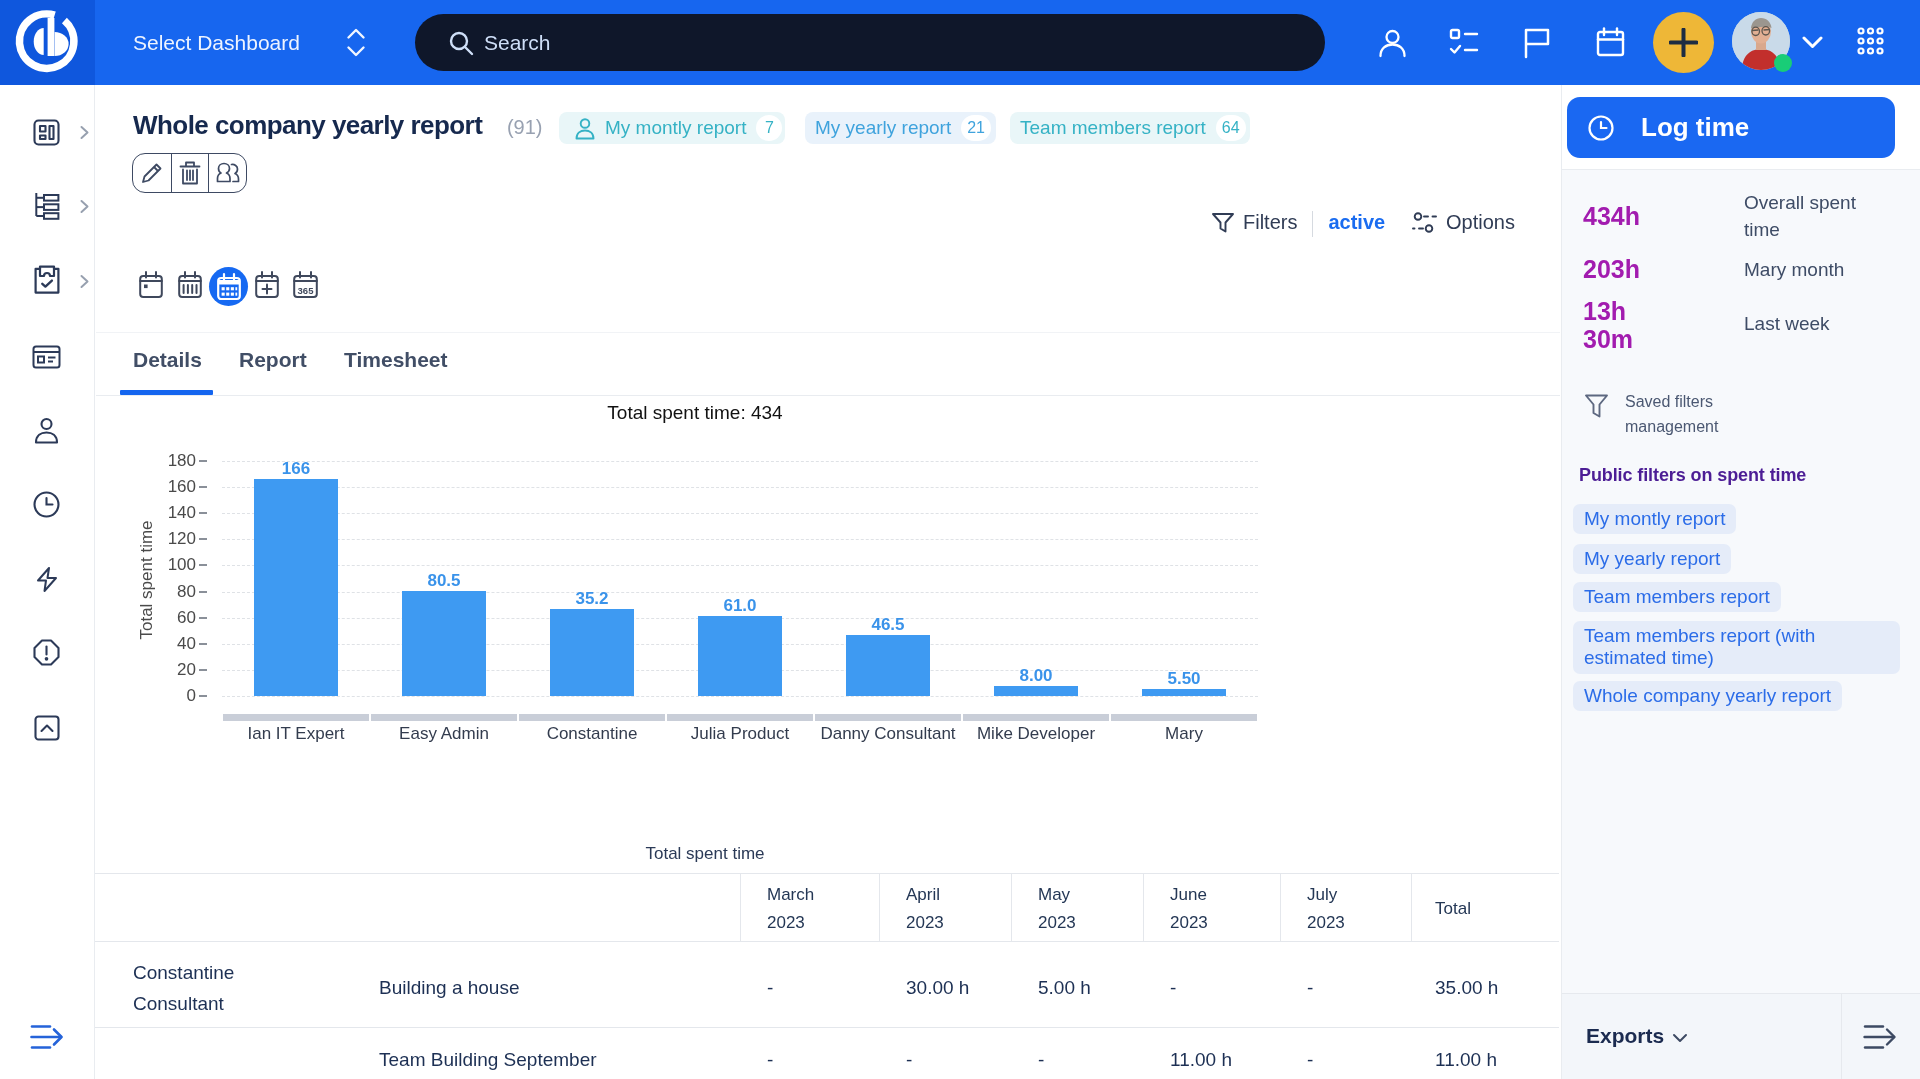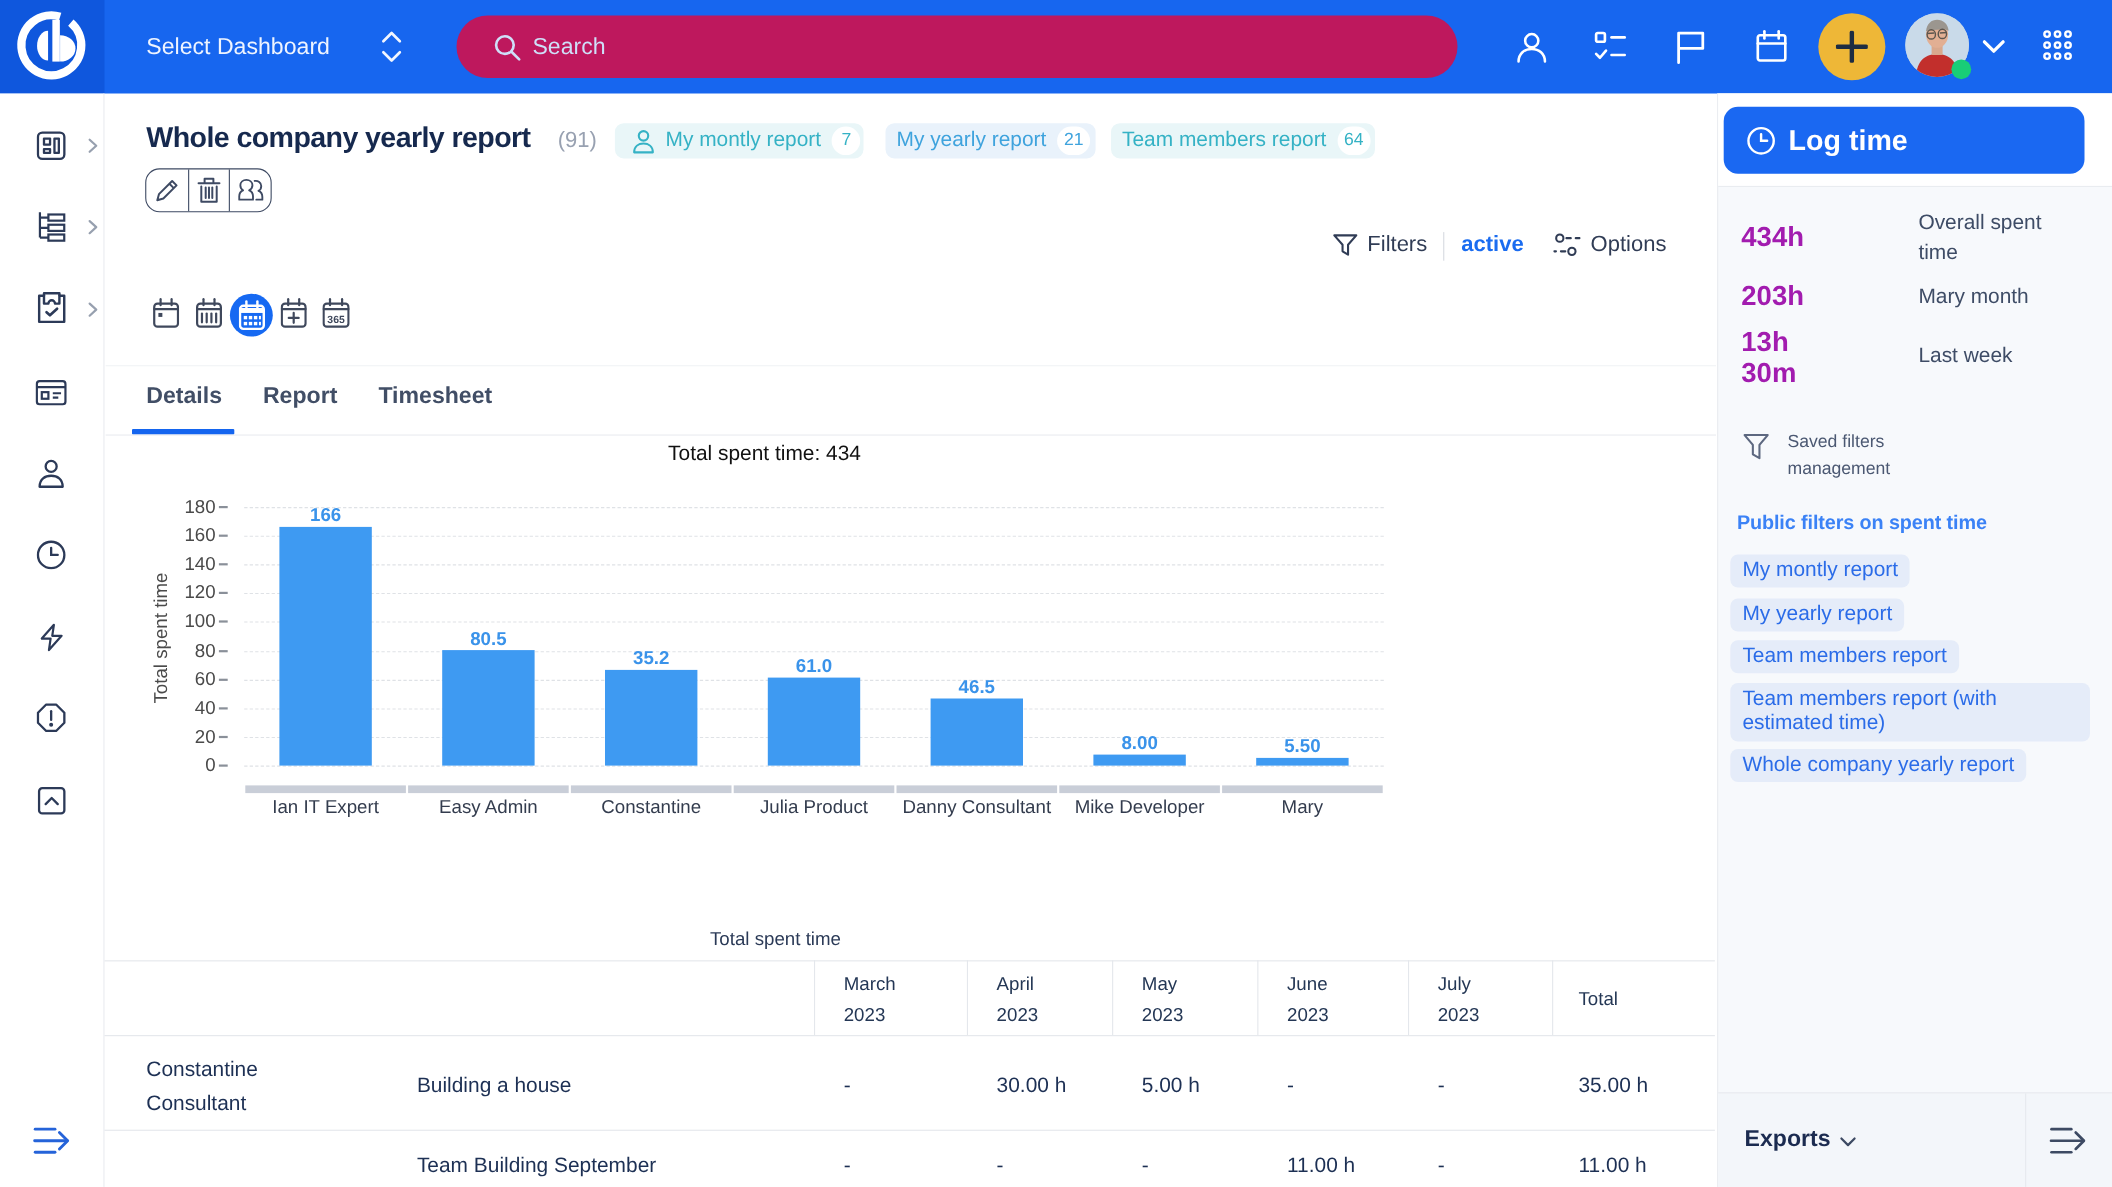--- a/index.html
+++ b/index.html
@@ -4,21 +4,21 @@
 <style>
 *{margin:0;padding:0;box-sizing:border-box}
 html,body{width:1920px;height:1079px;overflow:hidden}
 body{position:relative;font-family:"Liberation Sans",sans-serif;background:#fff;color:#1d3054}
 .abs{position:absolute}
 svg{display:block}
 
 .topbar{left:0;top:0;width:1920px;height:85px;background:#1766ef}
 .logosq{left:0;top:0;width:95px;height:85px;background:#0f57dd}
 .seldash{left:133px;top:0;height:85px;line-height:85px;font-size:21px;color:#eef4ff}
-.search{left:415px;top:14px;width:910px;height:57px;border-radius:29px;background:#be185d;display:flex;align-items:center}
+.search{left:415px;top:14px;width:910px;height:57px;border-radius:29px;background:#0f172a;display:flex;align-items:center}
 .search .stext{color:#cfdff8;font-size:21px;margin-left:10px}
 
 .sidebar{left:0;top:85px;width:95px;height:994px;background:#fff;border-right:1px solid #e9ecf0}
 
 .title{left:133px;top:110px;font-size:26px;font-weight:bold;color:#16294e;letter-spacing:-.55px}
 .titlecount{font-size:20px;font-weight:normal;color:#98a1b1;margin-left:18px;letter-spacing:0}
 .pill{top:112px;height:32px;border-radius:8px;display:flex;align-items:center;font-size:19px}
 .pillbadge{background:#fff;border-radius:13px;height:26px;min-width:26px;padding:0 6px;display:flex;align-items:center;justify-content:center;font-size:16px;margin-left:10px}
 .btngroup{left:132px;top:153px;width:115px;height:40px;border:1.5px solid #3e4a63;border-radius:13px;display:flex}
 .btncell{width:38px;height:100%;display:flex;align-items:center;justify-content:center}
@@ -483,35 +483,35 @@
 
 <div class="abs rpanel"></div>
 
 <div class="abs" style="left:1562px;top:85px;width:358px;height:84px;background:#fff"></div>
 <div class="abs hline" style="left:1562px;top:169px;width:358px"></div>
 <div class="abs logbtn">
 <svg style="margin-left:21px" width="26" height="26" viewBox="0 0 26 26" fill="none" stroke="#fff" stroke-width="2.2" stroke-linecap="round">
 <circle cx="13" cy="13" r="11.5"></circle>
       <path d="M13 7 L13 13 L18.5 13"></path>
 </svg>
-<span style="margin-left:12px">Log time</span>
+<span style="margin-left:27px">Log time</span>
   </div>
 <div class="abs statnum" style="top:204px">434h</div>
 <div class="abs statlab" style="top:189px">Overall spent<br>time</div>
 <div class="abs statnum" style="top:257px">203h</div>
 <div class="abs statlab" style="top:256px">Mary month</div>
 <div class="abs statnum" style="top:297px;line-height:28px">13h<br>30m</div>
 <div class="abs statlab" style="top:310px">Last week</div>
 <div class="abs" style="left:1584px;top:393px">
 <svg width="25" height="27" viewBox="0 0 25 27" fill="none" stroke="#5d6880" stroke-width="1.9" stroke-linejoin="round">
 <path d="M2 2.5 L23 2.5 L15.5 11.5 L15.5 23.5 L9.5 20 L9.5 11.5 Z"></path>
 </svg>
   </div>
 <div class="abs" style="left:1625px;top:389px;font-size:16px;color:#4b5872;line-height:25px">Saved filters<br>management</div>
-<div class="abs" style="left:1579px;top:465px;font-size:18px;font-weight:bold;color:#3b82f6;letter-spacing:-.1px">Public filters on spent time</div>
+<div class="abs" style="left:1579px;top:465px;font-size:18px;font-weight:bold;color:#4c1d95;letter-spacing:-.1px">Public filters on spent time</div>
 <div class="abs rpill" style="top:504px">My montly report</div>
 <div class="abs rpill" style="top:544px">My yearly report</div>
 <div class="abs rpill" style="top:582px">Team members report</div>
 <div class="abs rpill" style="top:621px;height:53px;width:327px;line-height:22px;display:block;padding-top:4px">Team members report (with<br>estimated time)</div>
 <div class="abs rpill" style="top:681px">Whole company yearly report</div>
 <div class="abs" style="left:1562px;top:994px;width:358px;height:85px;background:#f3f6fa"></div>
 <div class="abs hline" style="left:1562px;top:993px;width:358px;background:#e6e9ee"></div>
 <div class="abs" style="left:1841px;top:994px;width:1px;height:85px;background:#e6e9ee"></div>
 <div class="abs" style="left:1586px;top:1024px;font-size:21px;font-weight:bold;color:#1b2b50;display:flex;align-items:center">Exports
 <svg style="margin-left:8px;margin-top:3px" width="16" height="10" viewBox="0 0 16 10" fill="none" stroke="#3d4a63" stroke-width="2" stroke-linecap="round" stroke-linejoin="round">

